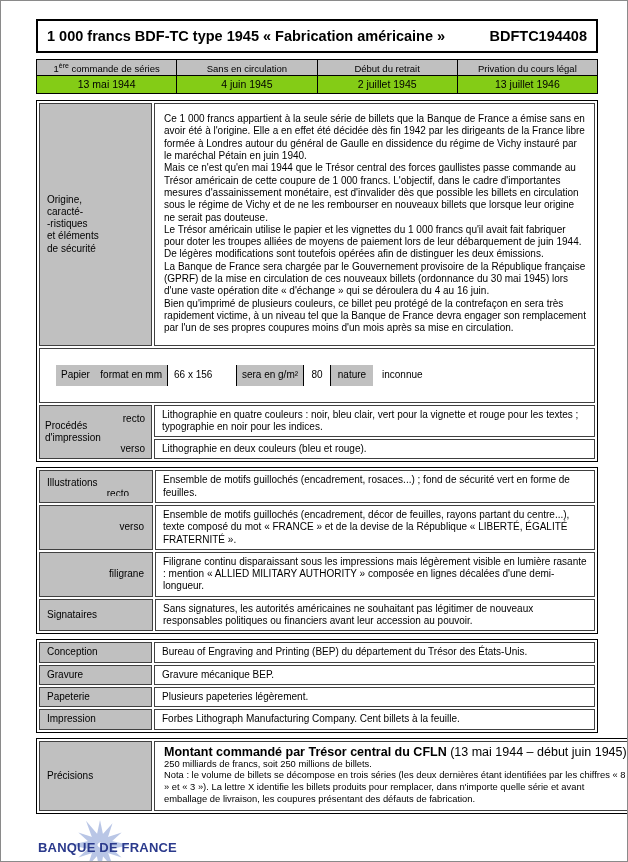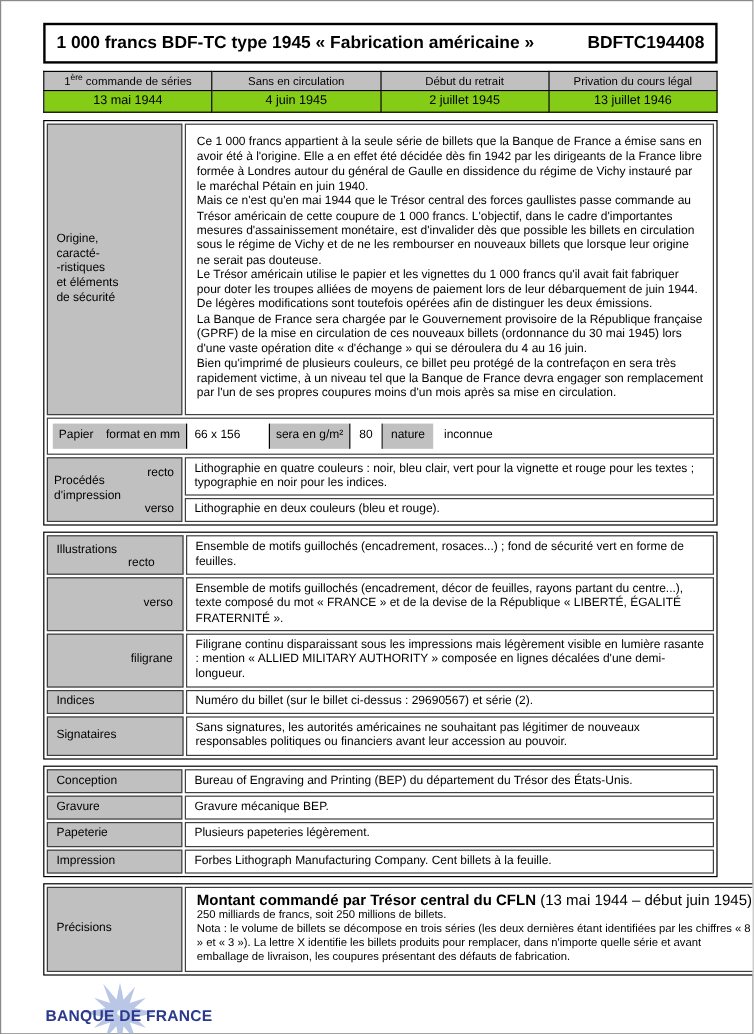--- a/index.html
+++ b/index.html
@@ -51,21 +51,21 @@
   td.lbl{
     background:#c0c0c0 !important;
     width:97px;min-width:97px;max-width:97px;
     padding:2px 4px 2px 5px;
     font-size:10px;
   }
   .pre-line{white-space:pre-line;}
   td.val p{margin:0;}
   .origine-val{padding:9px 8px 10px 9px !important;vertical-align:top !important;}
   
-  td.papier-td{padding:4px !important;}
+  td.papier-td{padding:16px !important;}
   .papier-flex{display:flex;align-items:stretch;height:21px;font-size:10px;}
   .pseg{display:flex;align-items:center;}
   .pgray{background:#c0c0c0;}
   .pwhite{background:#fff;border-left:1px solid #000;border-right:1px solid #000;}
   .seg-a{width:101px;justify-content:space-between;padding:0 5px 0 5px;}
   .seg-fmt{width:56px;padding:0 6px;}
   .seg-force{width:66px;justify-content:center;}
   .seg-80{width:26px;justify-content:center;}
   .seg-nature{width:42px;justify-content:center;}
   .seg-rest{flex:1;padding-left:9px;}
@@ -175,24 +175,20 @@
       </td>
       <td class="val">Ensemble de motifs guillochés (encadrement, rosaces...) ; fond de sécurité vert en forme de feuilles.</td>
     </tr>
     <tr>
       <td class="lbl lbl-right">verso</td>
       <td class="val">Ensemble de motifs guillochés (encadrement, décor de feuilles, rayons partant du centre...), texte composé du mot « FRANCE » et de la devise de la République « LIBERTÉ, ÉGALITÉ FRATERNITÉ ».</td>
     </tr>
     <tr>
       <td class="lbl lbl-right">filigrane</td>
       <td class="val">Filigrane continu disparaissant sous les impressions mais légèrement visible en lumière rasante : mention « ALLIED MILITARY AUTHORITY » composée en lignes décalées d'une demi-longueur.</td>
-    </tr>
-    <tr>
-      <td class="lbl">Indices</td>
-      <td class="val">Numéro du billet (sur le billet ci-dessus : 29690567) et série (2).</td>
     </tr>
     <tr>
       <td class="lbl">Signataires</td>
       <td class="val">Sans signatures, les autorités américaines ne souhaitant pas légitimer de nouveaux responsables politiques ou financiers avant leur accession au pouvoir.</td>
     </tr>
   </tbody>
     </table>
 
   <table class="grid">
     <tbody>

